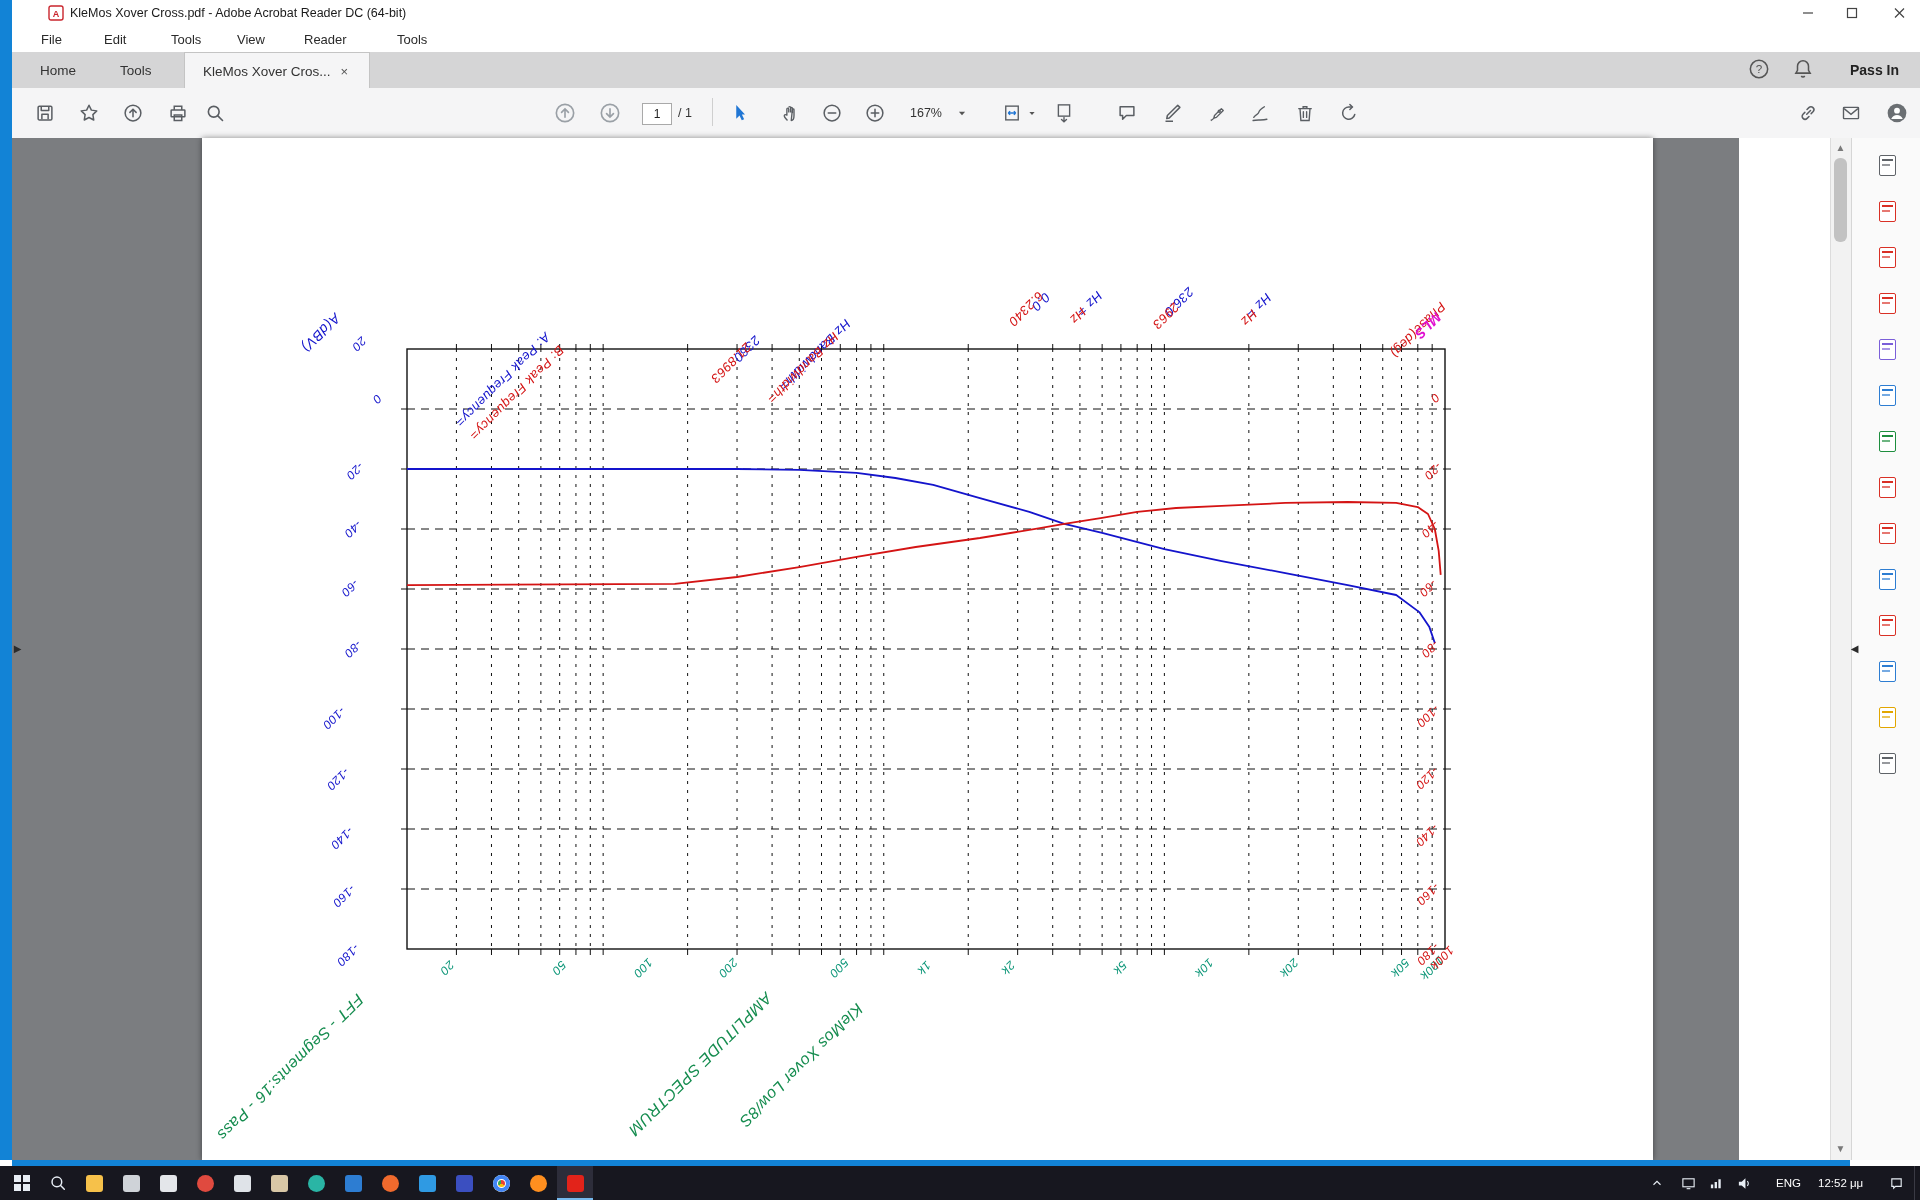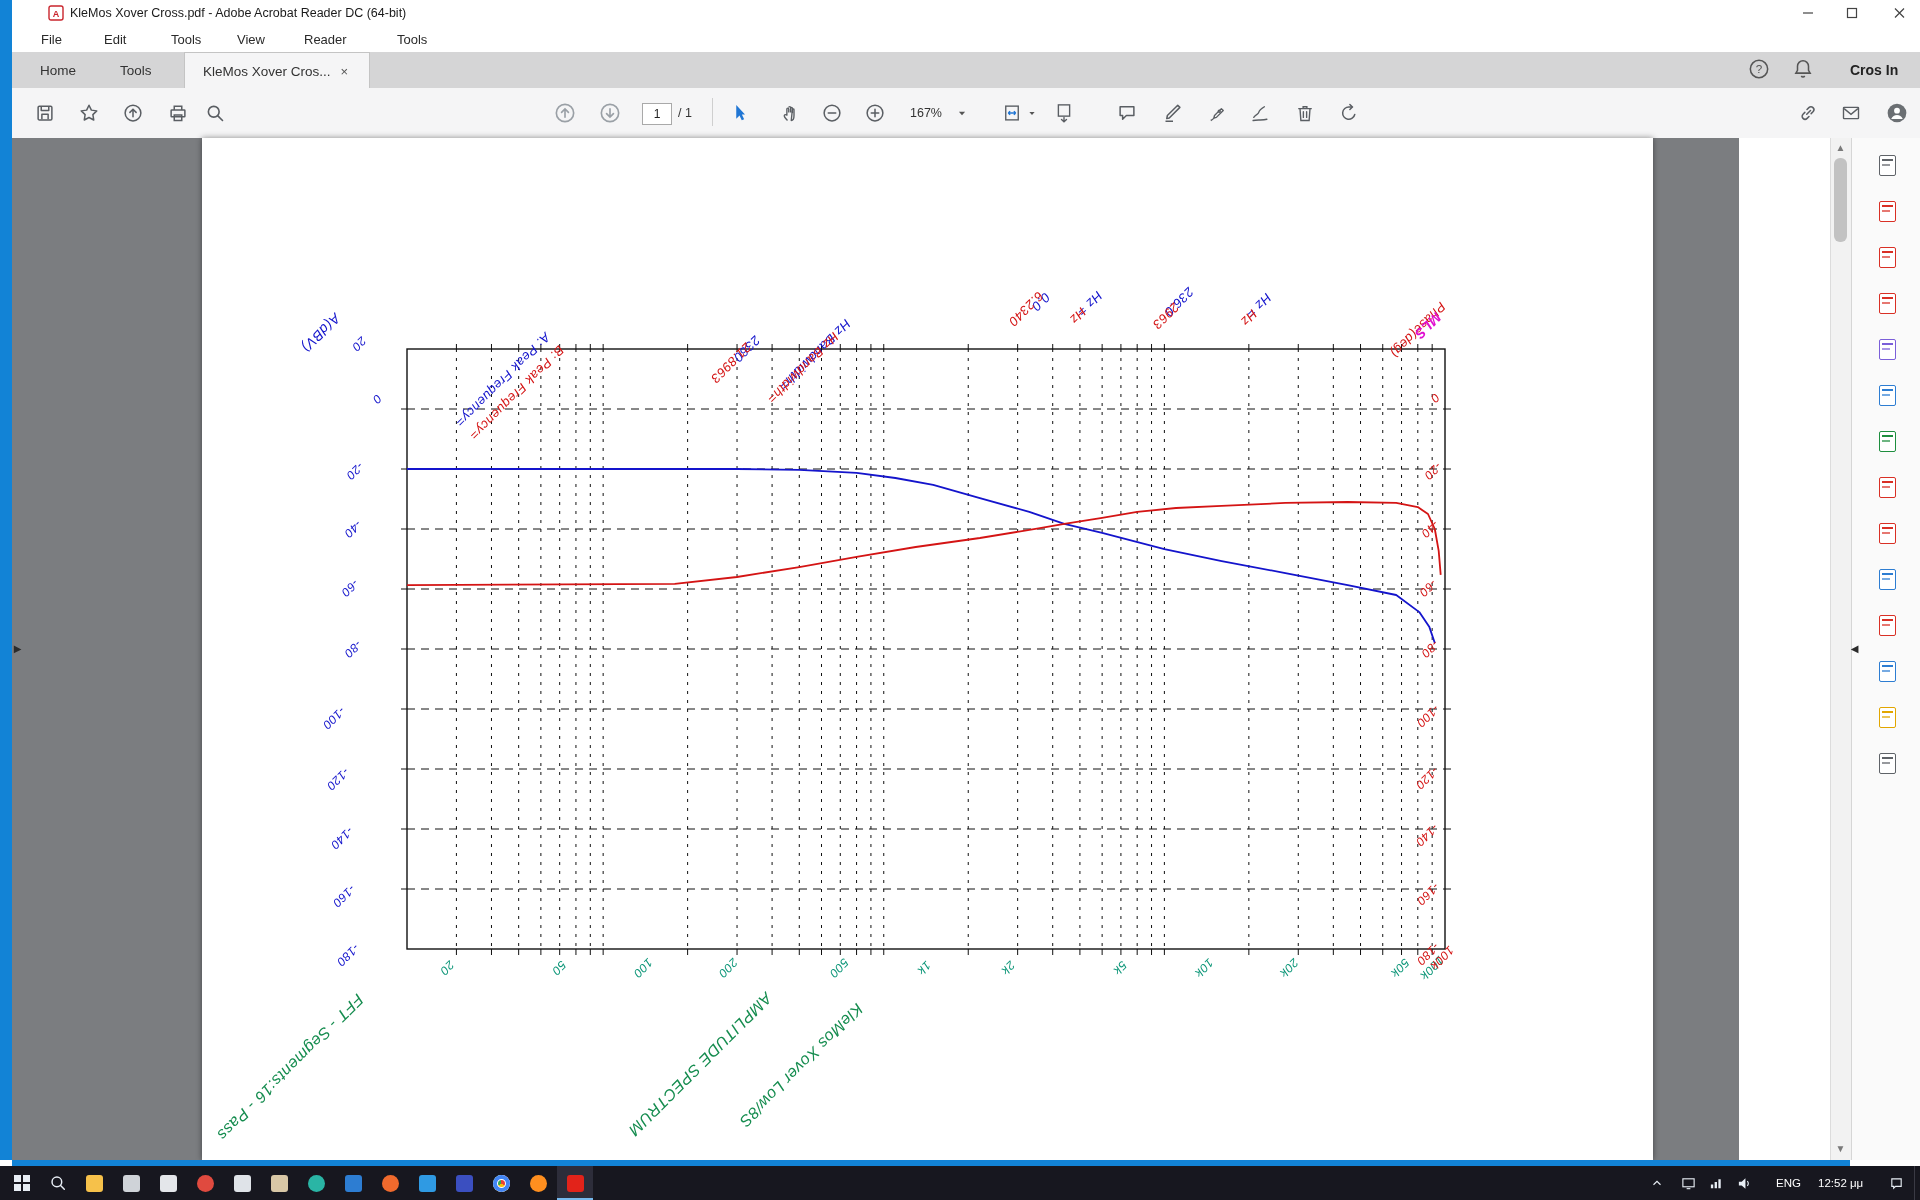--- a/index.html
+++ b/index.html
@@ -97,21 +97,21 @@
   <div class="abs" style="left:1736px;top:6px">
     <svg width="22" height="22" viewBox="0 0 16 16" fill="none" stroke="#555" stroke-width="1.1">
         <circle cx="8" cy="8" r="6.3"></circle>
         <text x="8" y="11" font-size="8.5" text-anchor="middle" fill="#555" stroke="none" font-family="Liberation Sans">?</text>
       </svg></div>
   <div class="abs" style="left:1780px;top:6px">
     <svg width="22" height="22" viewBox="0 0 16 16" fill="none" stroke="#555" stroke-width="1.1">
         <path d="M8 2a4 4 0 0 1 4 4v3l1.2 2H2.8L4 9V6a4 4 0 0 1 4-4z"></path>
         <path d="M6.8 13a1.3 1.3 0 0 0 2.4 0"></path>
       </svg></div>
-  <span class="abs" style="left:1838px;top:10px;font-size:14px;color:#222;font-weight:bold">Cros In</span>
+  <span class="abs" style="left:1838px;top:10px;font-size:14px;color:#222;font-weight:bold">Pass In</span>
 </div>
 
 <div class="abs" id="toolbar">
   <div class="tbi" style="left:21px">
     <svg width="20" height="20" viewBox="0 0 16 16" fill="none" stroke="#5a5e63" stroke-width="1.2" stroke-linejoin="round">
         <rect x="2.5" y="2.5" width="11" height="11" rx="1"></rect>
         <path d="M5 2.5v3.5h6V2.5M5.5 13V9h5v4"></path>
       </svg>
     </div>
   <div class="tbi" style="left:65px">

